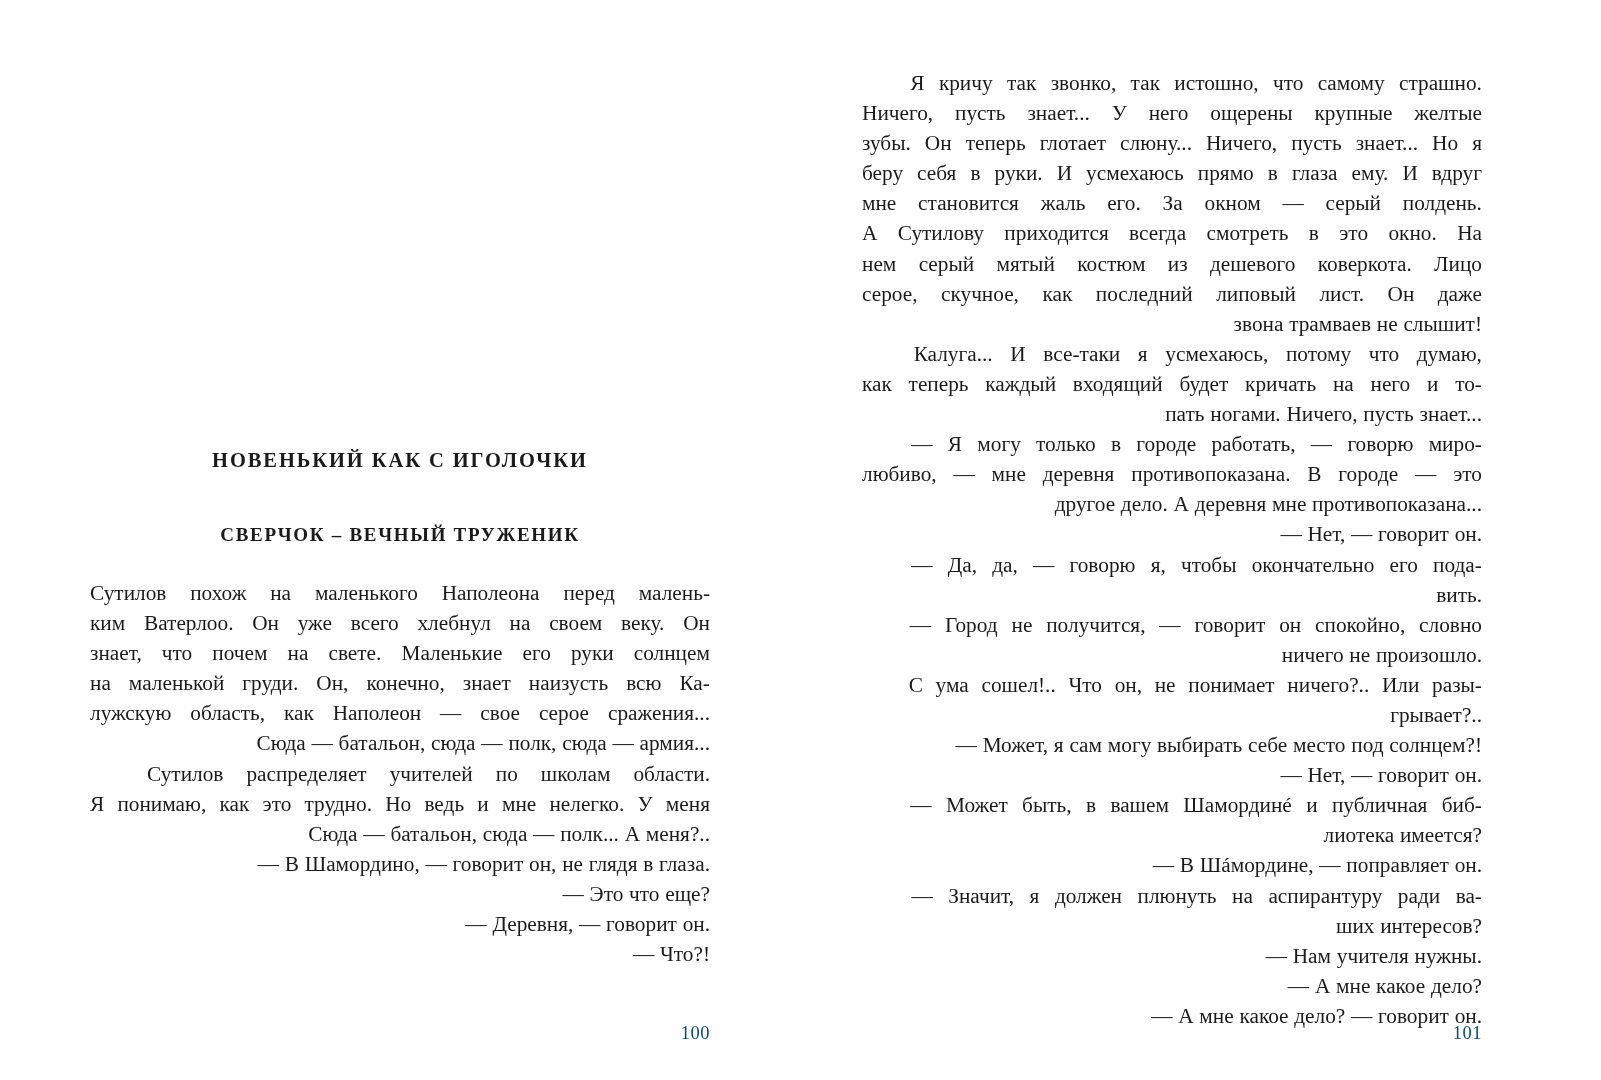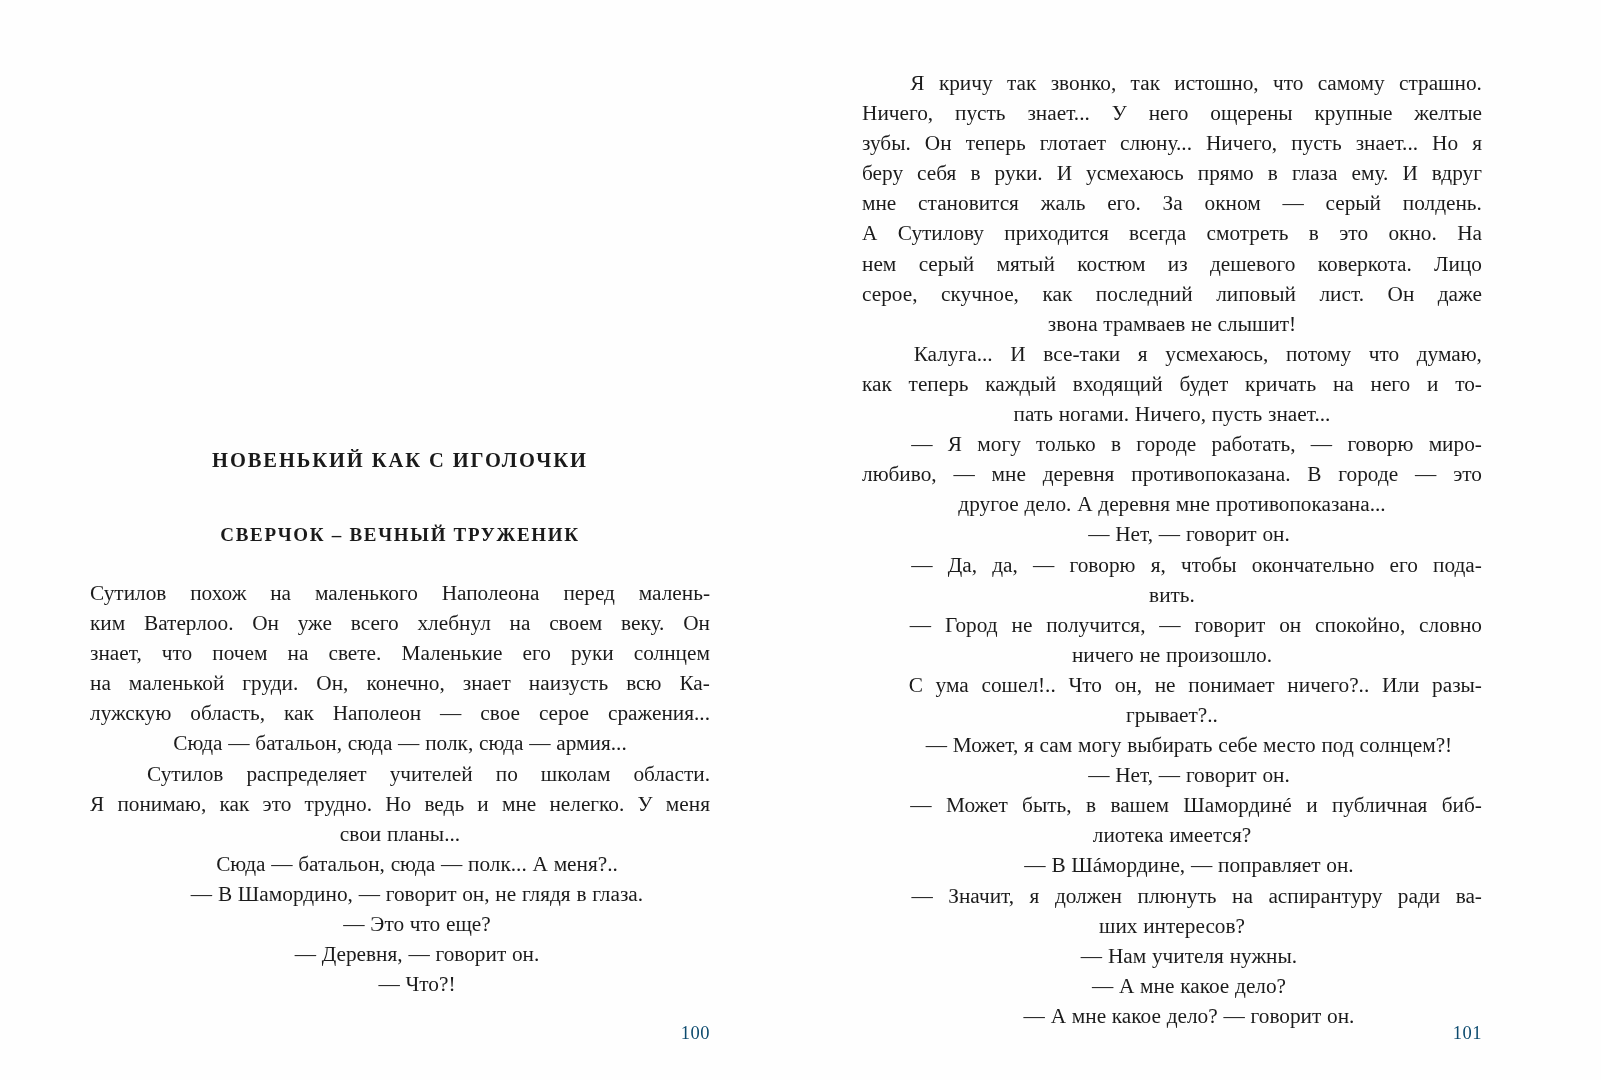--- a/index.html
+++ b/index.html
@@ -88,21 +88,21 @@
     white-space: pre;
     height: 30.1px;
     align-items: baseline;
   }
   
   .ln.j {
     justify-content: space-between;
   }
   
   .ln.l {
-    justify-content: center;
+    justify-content: flex-end;
   }
   .ln .w { display: inline-block; }
   .ln.l .w + .w { margin-left: 0.27em; }
 
   .indent { display: inline-block; width: 34px; flex: 0 0 34px; }
 
   .folio {
     position: absolute;
     bottom: 36px;
     width: 620px;
@@ -129,21 +129,20 @@
 
       <div class="body-lines" id="left-body">
           <div class="ln j"><span class="w">Сутилов</span><span class="w">похож</span><span class="w">на</span><span class="w">маленького</span><span class="w">Наполеона</span><span class="w">перед</span><span class="w">малень-</span></div>
           <div class="ln j"><span class="w">ким</span><span class="w">Ватерлоо.</span><span class="w">Он</span><span class="w">уже</span><span class="w">всего</span><span class="w">хлебнул</span><span class="w">на</span><span class="w">своем</span><span class="w">веку.</span><span class="w">Он</span></div>
           <div class="ln j"><span class="w">знает,</span><span class="w">что</span><span class="w">почем</span><span class="w">на</span><span class="w">свете.</span><span class="w">Маленькие</span><span class="w">его</span><span class="w">руки</span><span class="w">солнцем</span></div>
           <div class="ln j"><span class="w">на</span><span class="w">маленькой</span><span class="w">груди.</span><span class="w">Он,</span><span class="w">конечно,</span><span class="w">знает</span><span class="w">наизусть</span><span class="w">всю</span><span class="w">Ка-</span></div>
           <div class="ln j"><span class="w">лужскую</span><span class="w">область,</span><span class="w">как</span><span class="w">Наполеон</span><span class="w">—</span><span class="w">свое</span><span class="w">серое</span><span class="w">сражения...</span></div>
           <div class="ln l"><span class="w">Сюда</span><span class="w">—</span><span class="w">батальон,</span><span class="w">сюда</span><span class="w">—</span><span class="w">полк,</span><span class="w">сюда</span><span class="w">—</span><span class="w">армия...</span></div>
           <div class="ln j"><span class="indent"></span><span class="w">Сутилов</span><span class="w">распределяет</span><span class="w">учителей</span><span class="w">по</span><span class="w">школам</span><span class="w">области.</span></div>
           <div class="ln j"><span class="w">Я</span><span class="w">понимаю,</span><span class="w">как</span><span class="w">это</span><span class="w">трудно.</span><span class="w">Но</span><span class="w">ведь</span><span class="w">и</span><span class="w">мне</span><span class="w">нелегко.</span><span class="w">У</span><span class="w">меня</span></div>
-          <div class="ln l"><span class="w">свои</span><span class="w">планы...</span></div>
           <div class="ln l"><span class="indent"></span><span class="w">Сюда</span><span class="w">—</span><span class="w">батальон,</span><span class="w">сюда</span><span class="w">—</span><span class="w">полк...</span><span class="w">А</span><span class="w">меня?..</span></div>
           <div class="ln l"><span class="indent"></span><span class="w">—</span><span class="w">В</span><span class="w">Шамордино,</span><span class="w">—</span><span class="w">говорит</span><span class="w">он,</span><span class="w">не</span><span class="w">глядя</span><span class="w">в</span><span class="w">глаза.</span></div>
           <div class="ln l"><span class="indent"></span><span class="w">—</span><span class="w">Это</span><span class="w">что</span><span class="w">еще?</span></div>
           <div class="ln l"><span class="indent"></span><span class="w">—</span><span class="w">Деревня,</span><span class="w">—</span><span class="w">говорит</span><span class="w">он.</span></div>
           <div class="ln l"><span class="indent"></span><span class="w">—</span><span class="w">Что?!</span></div>
         </div>
 
     </div>
     <div class="folio">100</div>
   </div>

